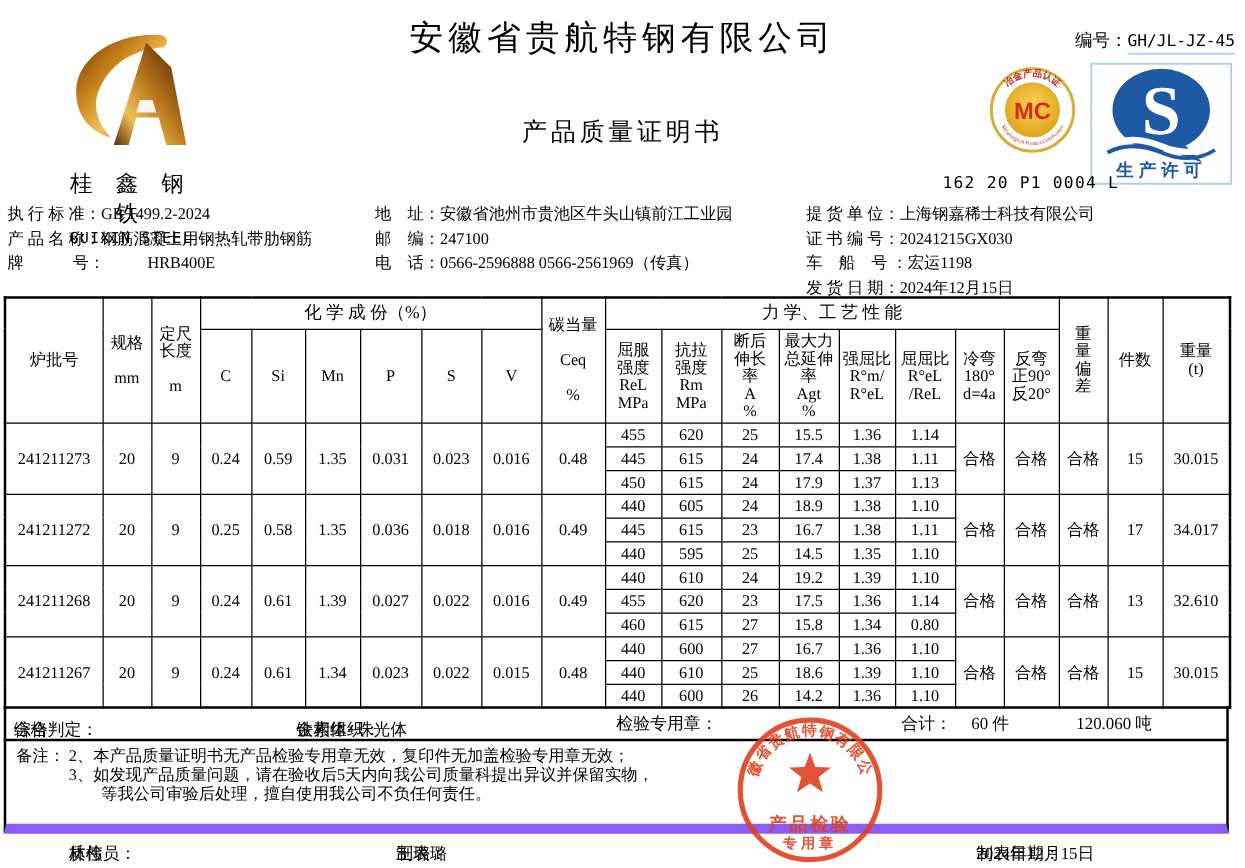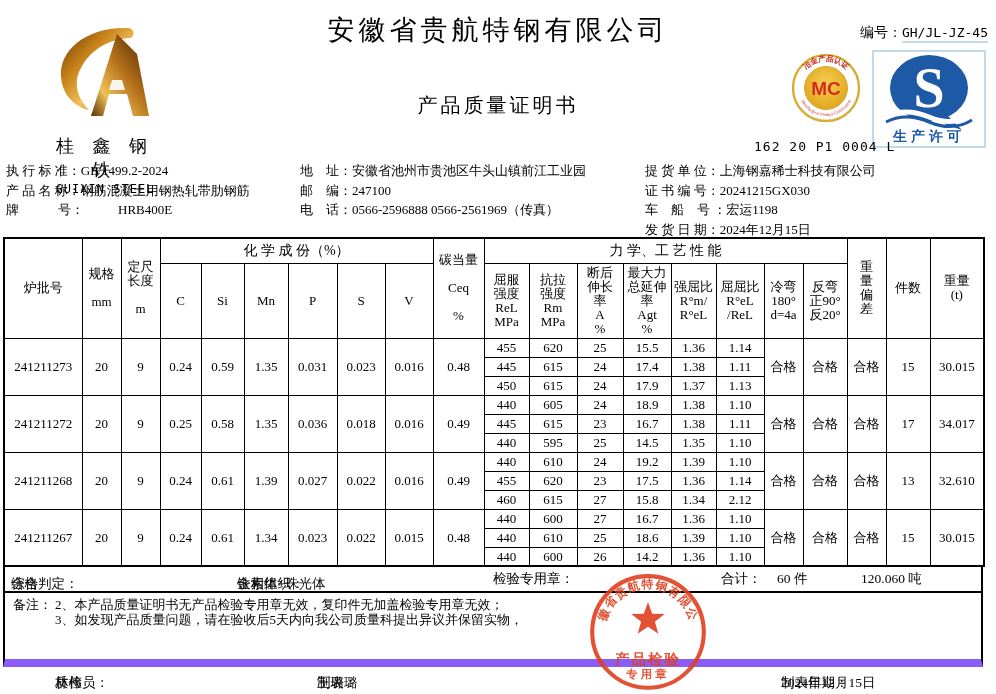--- a/index.html
+++ b/index.html
@@ -354,21 +354,21 @@
         <td>17.5</td>
         <td>1.36</td>
         <td>1.14</td>
       </tr>
       <tr class="sub">
         <td>460</td>
         <td>615</td>
         <td>27</td>
         <td>15.8</td>
         <td>1.34</td>
-        <td>2.12</td>
+        <td>0.80</td>
       </tr>
 
       <tr class="sub">
         <td rowspan="3">241211267</td>
         <td rowspan="3">20</td>
         <td rowspan="3">9</td>
         <td rowspan="3">0.24</td>
         <td rowspan="3">0.61</td>
         <td rowspan="3">1.34</td>
         <td rowspan="3">0.023</td>
@@ -419,20 +419,21 @@
     <span style="left:716px;">合计：</span>
     <span style="left:772px;">60 件</span>
     <span style="left:856px;">120.060 吨</span>
   </div>
 
   <div class="abs notes-box">
     <div class="notes-label">备注：</div>
     <div class="notes-lines">
       <div>2、本产品质量证明书无产品检验专用章无效，复印件无加盖检验专用章无效；</div>
       <div>3、如发现产品质量问题，请在验收后5天内向我公司质量科提出异议并保留实物，</div>
+      <div class="cont">等我公司审验后处理，擅自使用我公司不负任何责任。</div>
     </div>
   </div>
 
   <div class="abs footer-row">
     <span class="f-inspector">
         <span>质检员：</span>
         <span>林伟</span>
       </span>
     <span class="f-tab">
         <span>制表：</span>

